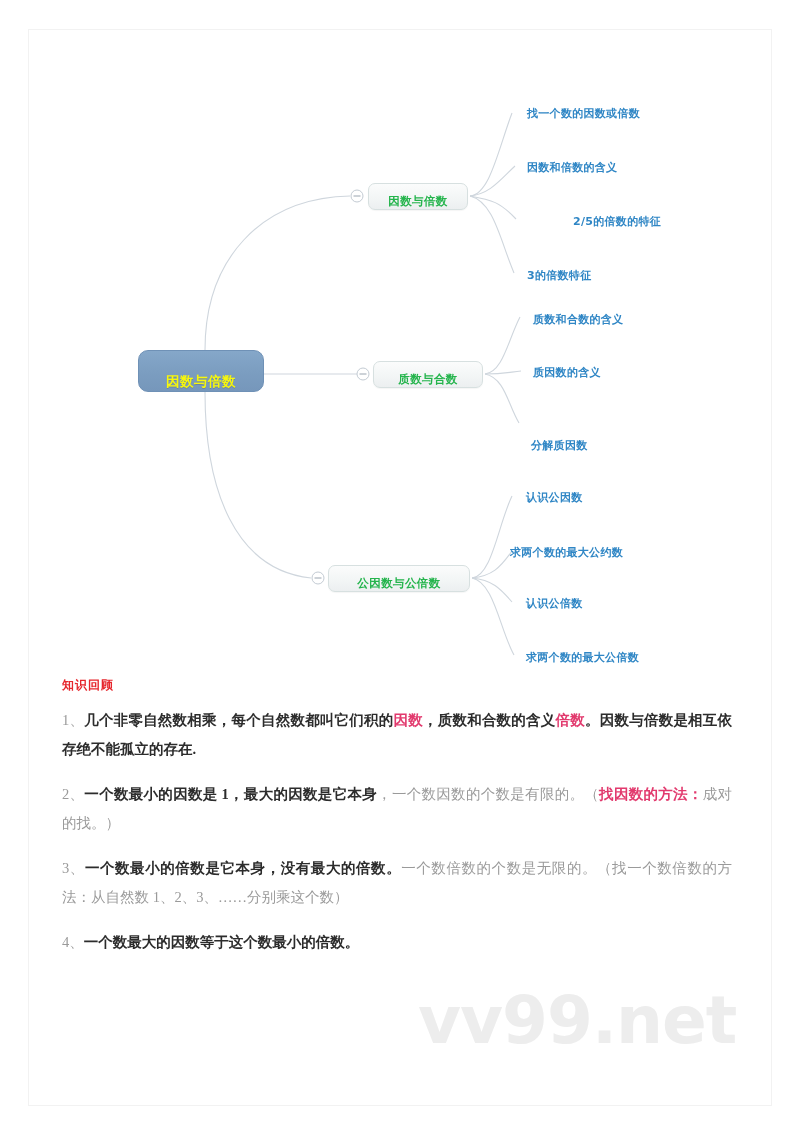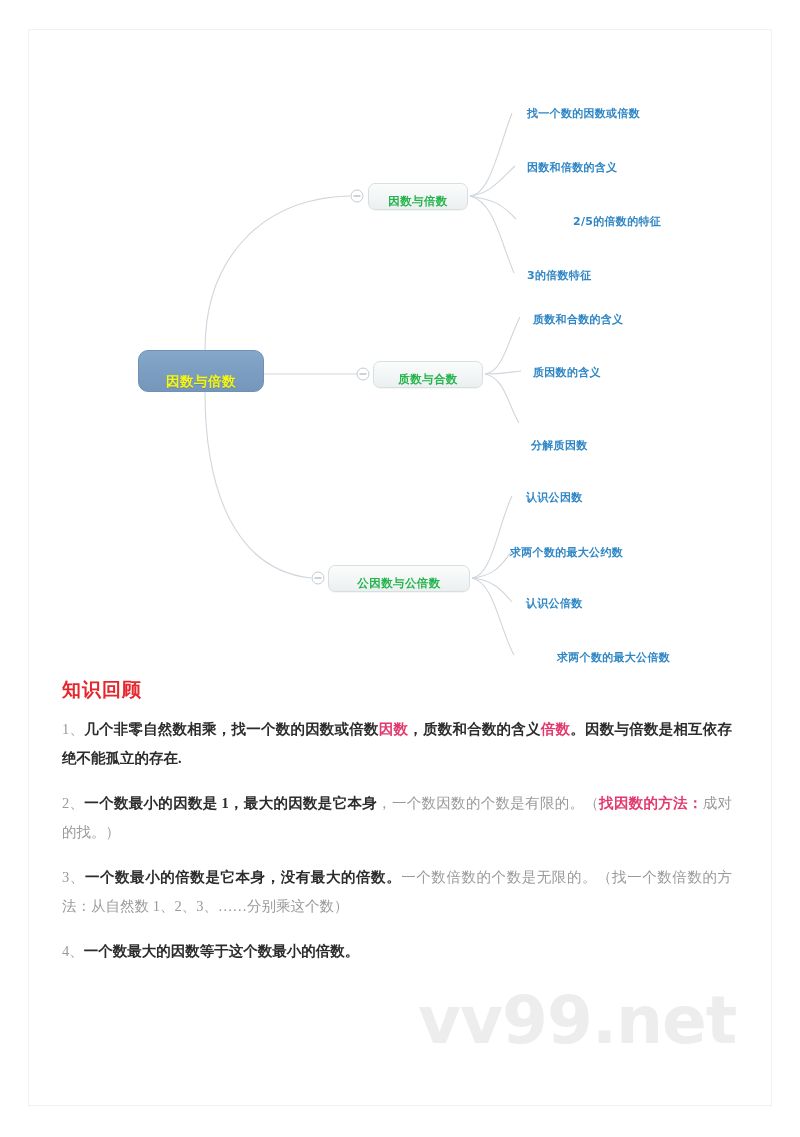--- a/index.html
+++ b/index.html
@@ -93,21 +93,21 @@
   
   #review {
     position: absolute;
     left: 62px;
     top: 678px;
     width: 670px;
   }
   #review-title {
     color: #e6262c;
     font-family: "DejaVu Sans", "Liberation Sans", sans-serif;
-    font-size: 19px;
+    font-size: 12px;
     font-weight: bold;
     letter-spacing: 1px;
     margin: 0 0 14px 0;
     line-height: 1.2;
   }
   .para {
     font-family: "Liberation Serif", "DejaVu Serif", serif;
     font-size: 14.5px;
     line-height: 2.0;
     color: #9a9a9a;
@@ -193,24 +193,24 @@
   <div class="leaf-label" style="left:529px; top:214px;margin-left:44px;">2/5的倍数的特征</div>
   <div class="leaf-label" style="left:527px; top:268px;">3的倍数特征</div>
 
   <div class="leaf-label" style="left:533px; top:312px;">质数和合数的含义</div>
   <div class="leaf-label" style="left:533px; top:365px;">质因数的含义</div>
   <div class="leaf-label" style="left:531px; top:438px;">分解质因数</div>
 
   <div class="leaf-label" style="left:526px; top:490px;">认识公因数</div>
   <div class="leaf-label" style="left:510px; top:545px;text-align:center;">求两个数的最大公约数</div>
   <div class="leaf-label" style="left:526px; top:596px;">认识公倍数</div>
-  <div class="leaf-label" style="left:526px; top:650px;margin-left:31px;">求两个数的最大公倍数</div>
+  <div class="leaf-label" style="left:526px; top:650px;">求两个数的最大公倍数</div>
 </div>
 
 <div id="review">
   <h2 id="review-title">知识回顾</h2>
-  <p class="para" id="review-item-0"><span class="num">1、</span><span class="dark">几个非零自然数相乘，找一个数的因数或倍数</span><span class="pink">因数</span><span class="dark">，质数和合数的含义</span><span class="pink">倍数</span><span class="dark">。因数与倍数是相互依存绝不能孤立的存在.</span></p>
+  <p class="para" id="review-item-0"><span class="num">1、</span><span class="dark">几个非零自然数相乘，每个自然数都叫它们积的</span><span class="pink">因数</span><span class="dark">，质数和合数的含义</span><span class="pink">倍数</span><span class="dark">。因数与倍数是相互依存绝不能孤立的存在.</span></p>
   <p class="para" id="review-item-1"><span class="num">2、</span><span class="dark">一个数最小的因数是 1，最大的因数是它本身</span><span class="light">，一个数因数的个数是有限的。（</span><span class="pink">找因数的方法：</span><span class="light">成对的找。）</span></p>
   <p class="para" id="review-item-2"><span class="num">3、</span><span class="dark">一个数最小的倍数是它本身，没有最大的倍数。</span><span class="light">一个数倍数的个数是无限的。（找一个数倍数的方法：从自然数 1、2、3、……分别乘这个数）</span></p>
   <p class="para" id="review-item-3"><span class="num">4、</span><span class="dark">一个数最大的因数等于这个数最小的倍数。</span></p>
 </div>
 
 <div id="watermark">vv99.net</div>
 
 </body></html>

